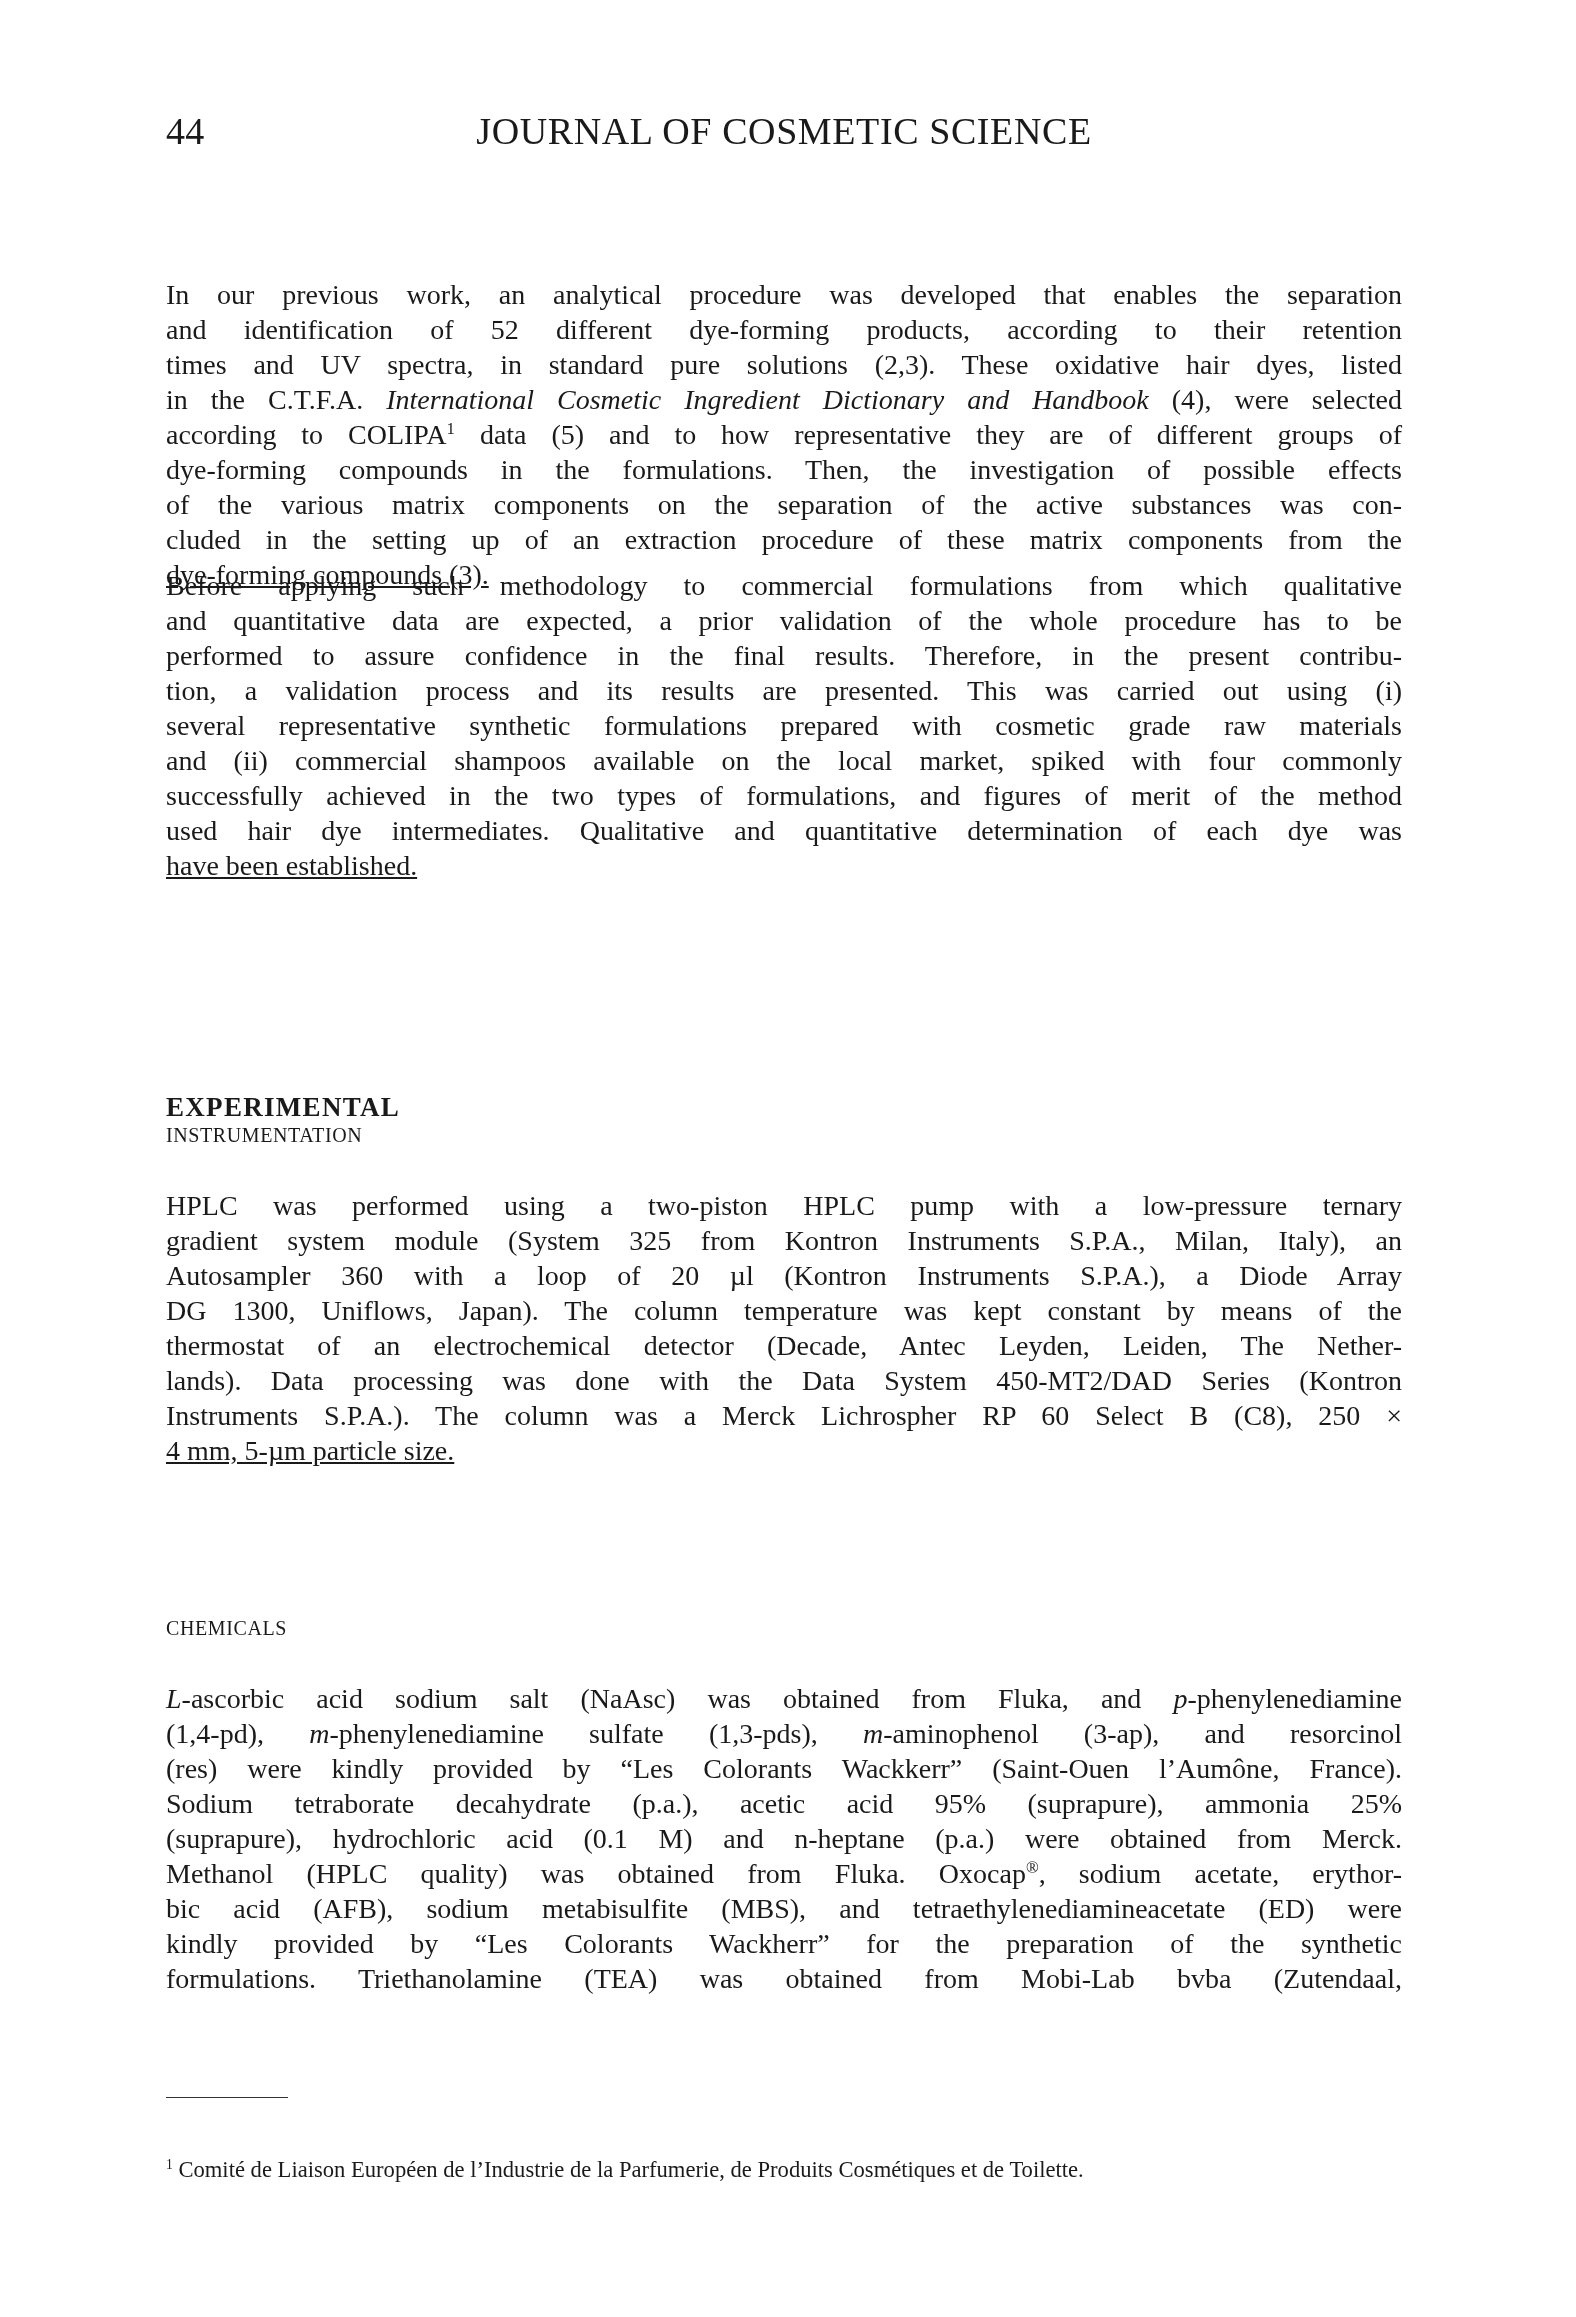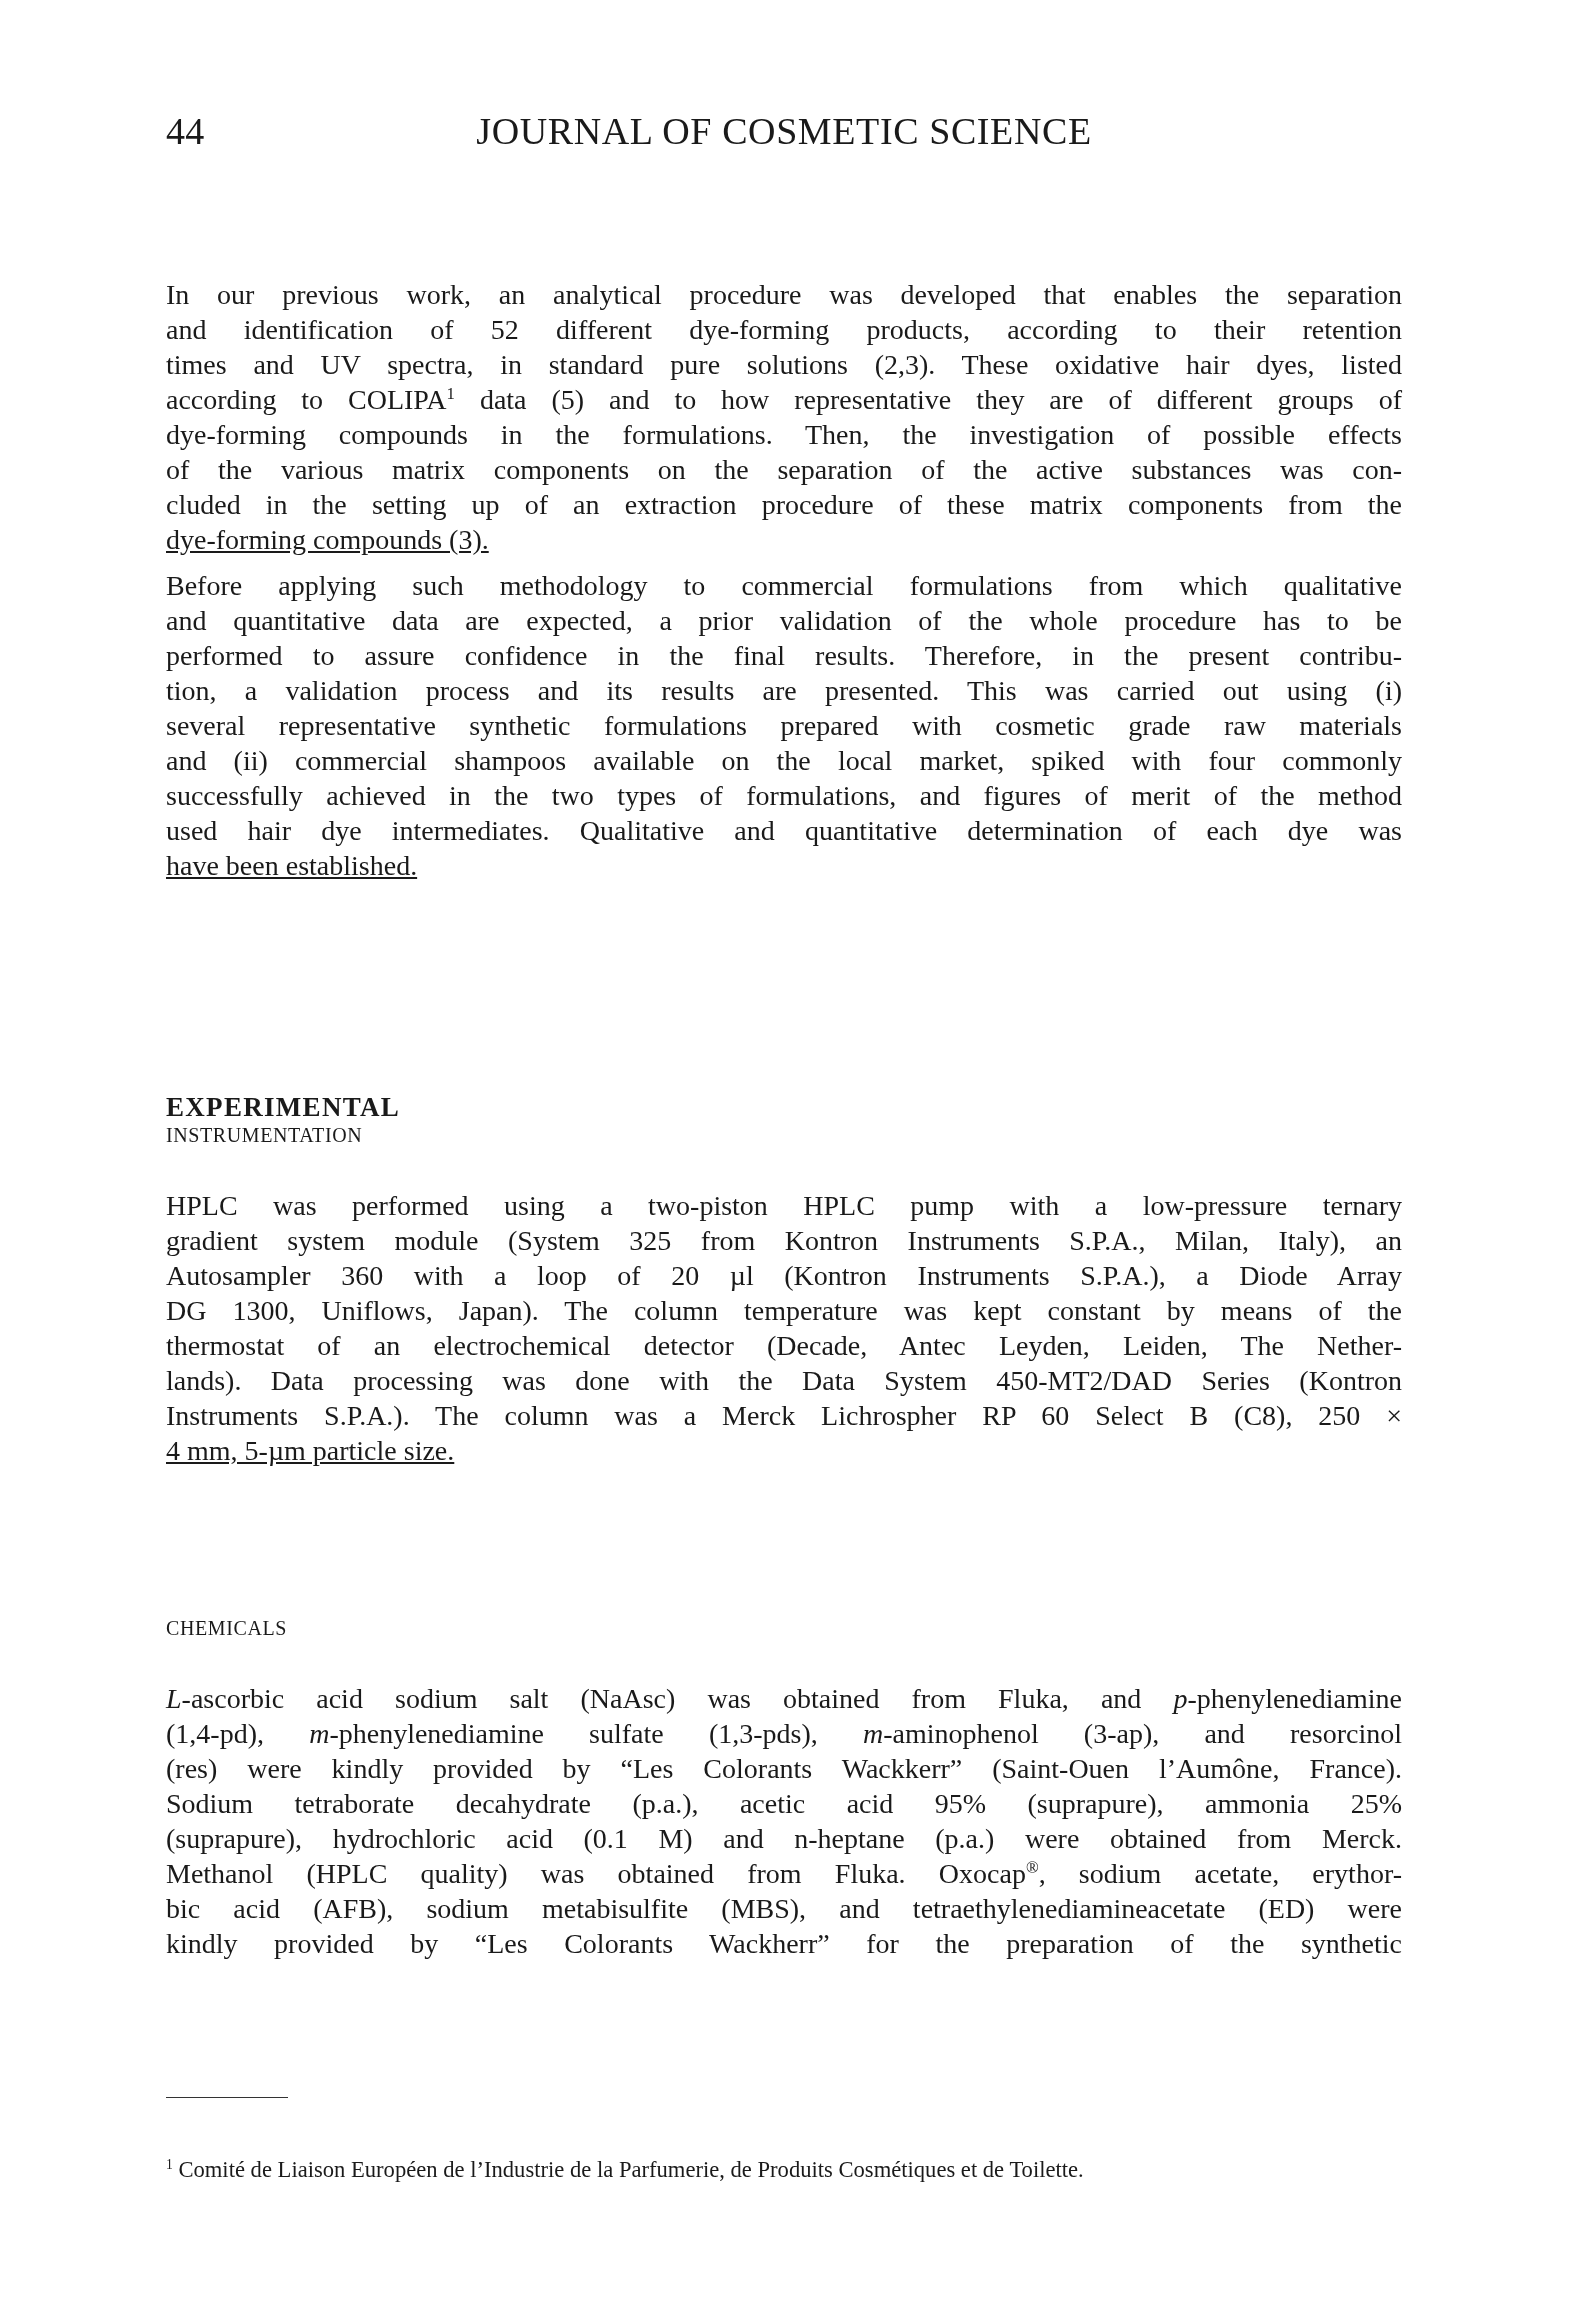--- a/index.html
+++ b/index.html
@@ -85,20 +85,21 @@
 
   <div class="running-head">
     <span class="page-number">44</span>
     <span class="journal-title">JOURNAL OF COSMETIC SCIENCE</span>
   </div>
 
   <div class="para" style="top:229px;margin-top:48px;">
       <span class="line">In our previous work, an analytical procedure was developed that enables the separation</span>
       <span class="line">and identification of 52 different dye-forming products, according to their retention</span>
       <span class="line">times and UV spectra, in standard pure solutions (2,3). These oxidative hair dyes, listed</span>
+      <span class="line">in the C.T.F.A. <em>International Cosmetic Ingredient Dictionary and Handbook</em> (4), were selected</span>
       <span class="line">according to COLIPA<sup>1</sup> data (5) and to how representative they are of different groups of</span>
       <span class="line">dye-forming compounds in the formulations. Then, the investigation of possible effects</span>
       <span class="line">of the various matrix components on the separation of the active substances was con-</span>
       <span class="line">cluded in the setting up of an extraction procedure of these matrix components from the</span>
       <span class="line last">dye-forming compounds (3).</span>
     </div>
   <div class="para" style="top:568px;">
       <span class="line">Before applying such methodology to commercial formulations from which qualitative</span>
       <span class="line">and quantitative data are expected, a prior validation of the whole procedure has to be</span>
       <span class="line">performed to assure confidence in the final results. Therefore, in the present contribu-</span>
@@ -129,19 +130,20 @@
 
   <div class="para" style="top:1681px;">
       <span class="line"><em>L</em>-ascorbic acid sodium salt (NaAsc) was obtained from Fluka, and <em>p</em>-phenylenediamine</span>
       <span class="line">(1,4-pd), <em>m</em>-phenylenediamine sulfate (1,3-pds), <em>m</em>-aminophenol (3-ap), and resorcinol</span>
       <span class="line">(res) were kindly provided by “Les Colorants Wackkerr” (Saint-Ouen l’Aumône, France).</span>
       <span class="line">Sodium tetraborate decahydrate (p.a.), acetic acid 95% (suprapure), ammonia 25%</span>
       <span class="line">(suprapure), hydrochloric acid (0.1 M) and n-heptane (p.a.) were obtained from Merck.</span>
       <span class="line">Methanol (HPLC quality) was obtained from Fluka. Oxocap<sup>®</sup>, sodium acetate, erythor-</span>
       <span class="line">bic acid (AFB), sodium metabisulfite (MBS), and tetraethylenediamineacetate (ED) were</span>
       <span class="line">kindly provided by “Les Colorants Wackherr” for the preparation of the synthetic</span>
+      <span class="line">formulations. Triethanolamine (TEA) was obtained from Mobi-Lab bvba (Zutendaal,</span>
     </div>
 
   <div class="footnote-rule"></div>
   <div class="footnote"><sup>1</sup><span> Comité de Liaison Européen de l’Industrie de la Parfumerie, de Produits Cosmétiques et de Toilette.</span></div>
 
 </div>
 
 
 </body></html>

